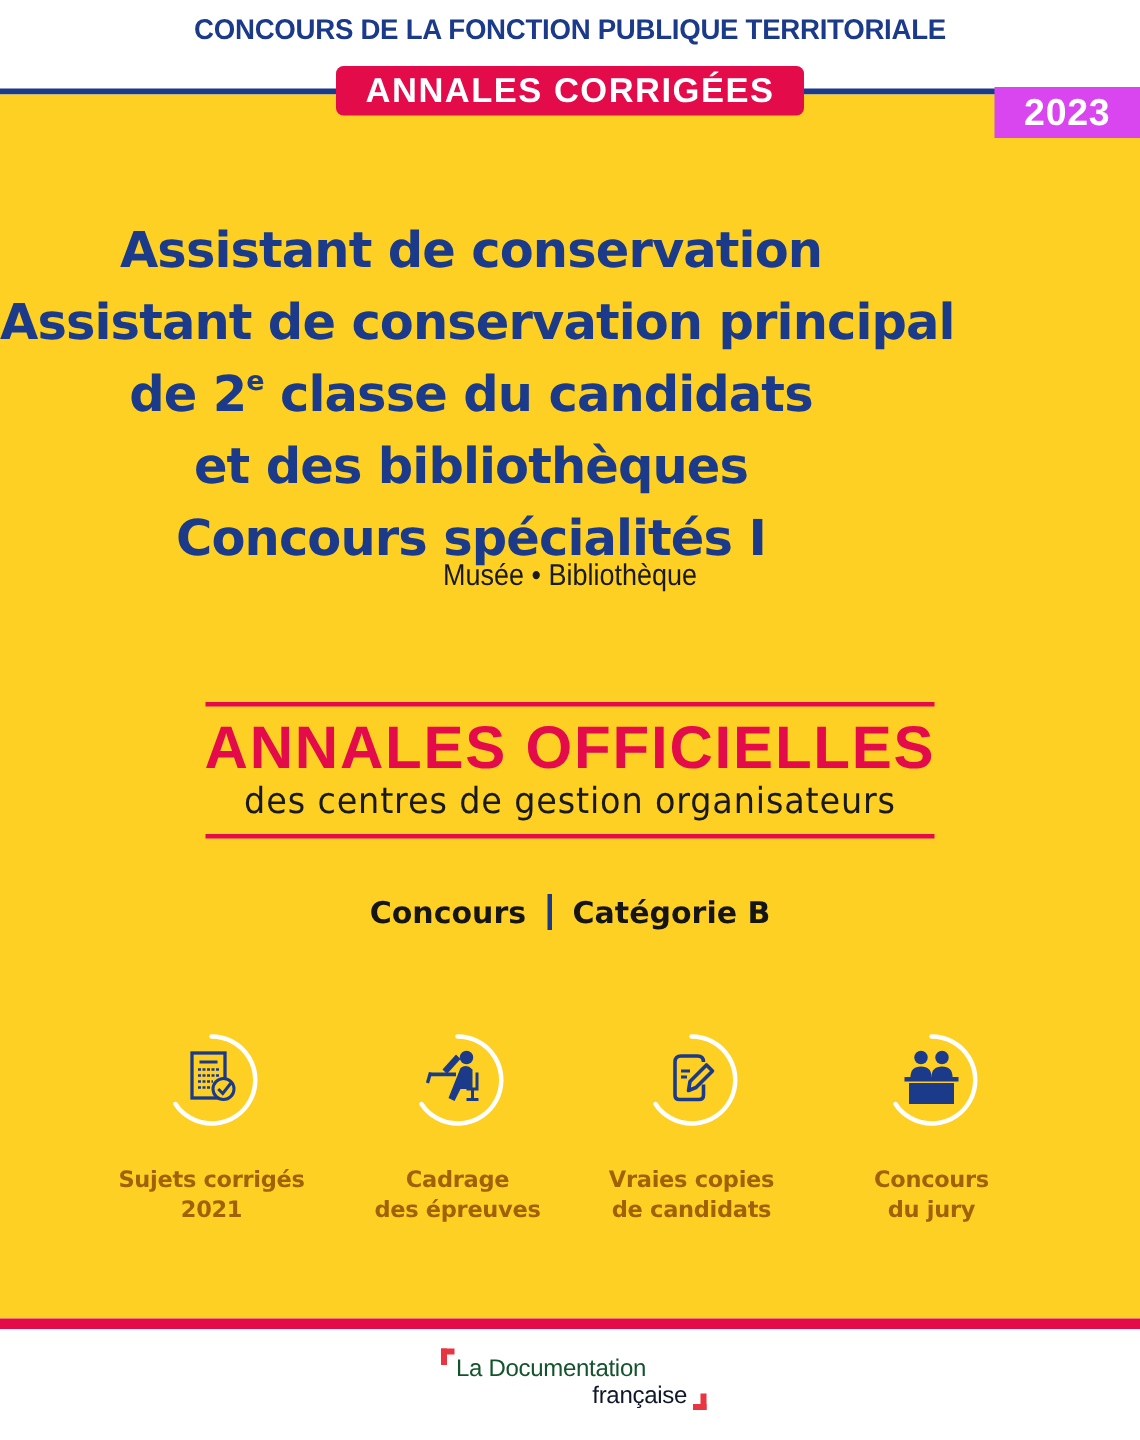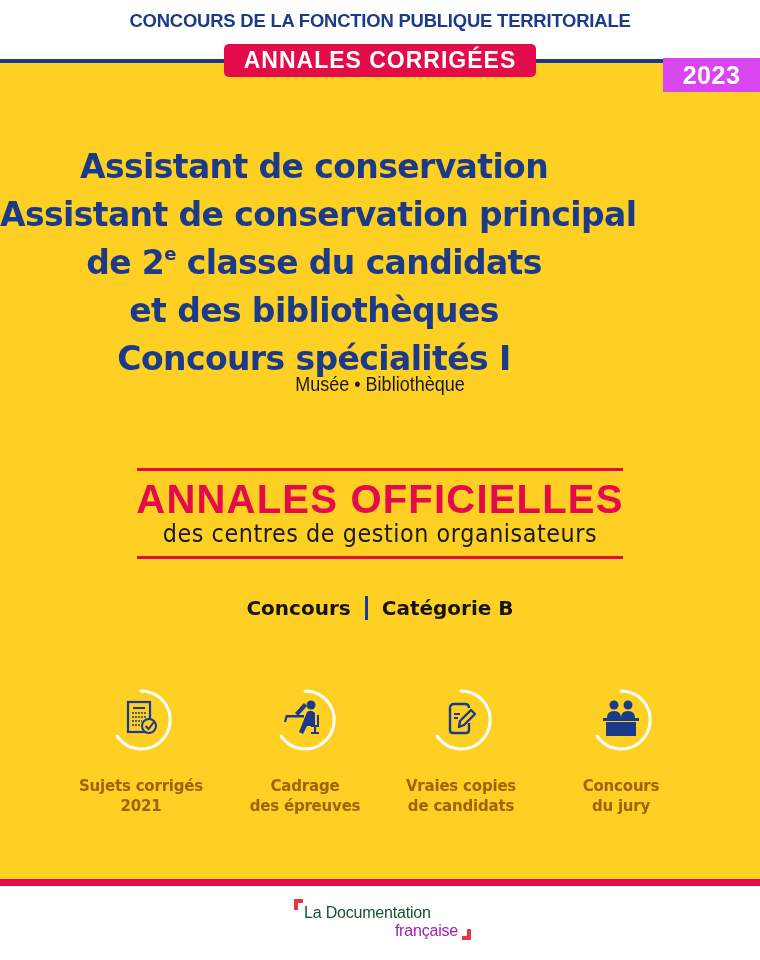--- a/index.html
+++ b/index.html
@@ -80,21 +80,21 @@
   }
   .logo .bracket-br {
     position: absolute; left: 172px; top: 32px; width: 9px; height: 11px;
     border-bottom: 4px solid #e8353f; border-right: 4px solid #e8353f;
   }
   .logo .line1 {
     position: absolute; left: 14px; top: 7px; font-size: 16px; font-weight: 400;
     color: #14532d; letter-spacing: -0.2px; white-space: nowrap;
   }
   .logo .line2 {
-    position: absolute; right: 12px; top: 25px; font-size: 16px; color: #a21caf;
+    position: absolute; right: 12px; top: 25px; font-size: 16px; color: #0f172a;
     letter-spacing: -0.2px; white-space: nowrap; margin-left: 22px;
   }
 </style>
 </head>
 <body>
 
 <div class="top-series">CONCOURS DE LA FONCTION PUBLIQUE TERRITORIALE</div>
 <div class="blue-rule"></div>
 <div class="yellow-panel"></div>
 <div class="red-band"></div>

